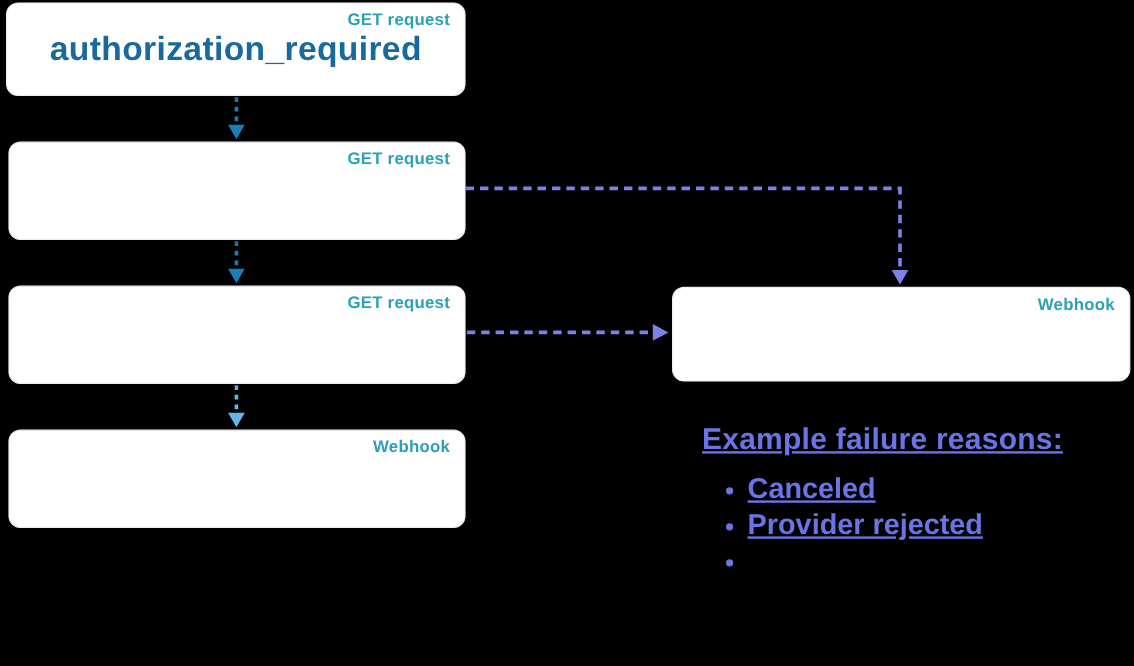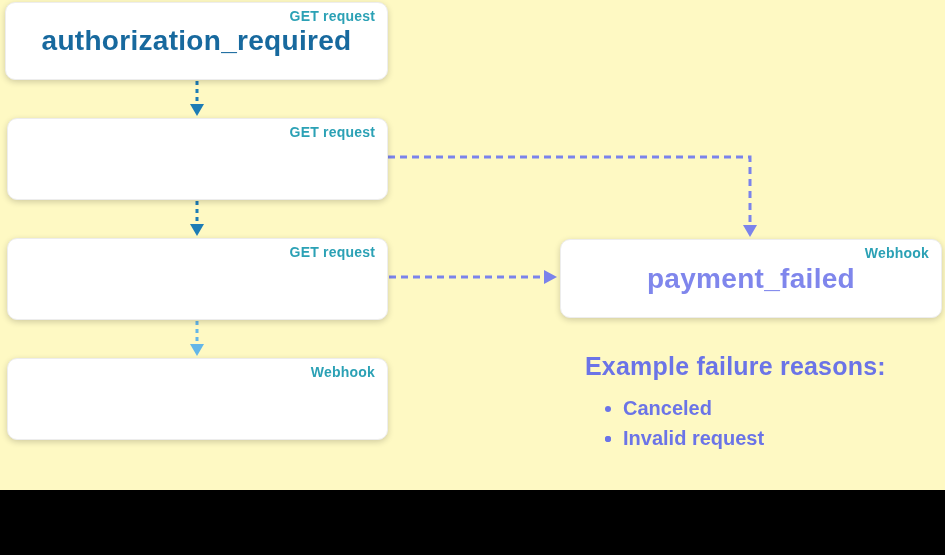--- a/index.html
+++ b/index.html
@@ -1,19 +1,19 @@
 <!DOCTYPE html>
 <html><head>
 <meta charset="utf-8">
 <style>
   html,body{margin:0;padding:0;background:#fff;}
   .canvas{
     position:relative;
     width:945px;height:555px;
-    background:#fef9c3;
+    background:#000000;
     overflow:hidden;
     font-family:"Liberation Sans", sans-serif;
   }
   .arrows{position:absolute;left:0;top:0;width:945px;height:555px;pointer-events:none;}
   .node{
     position:absolute;
     background:#ffffff;
     border:1px solid #ededed;
     border-radius:10px;
     box-shadow:0 2px 6px rgba(0,0,0,0.18);
@@ -33,32 +33,33 @@
   .c-lightblue{color:#67b6e8;}
   .c-periwinkle{color:#7f86ec;}
   .box-auth-required{left:5px;top:2px;width:381px;height:76px;}
   .box-authorizing  {left:7px;top:118px;width:379px;height:80px;}
   .box-authorized   {left:7px;top:238px;width:379px;height:80px;}
   .box-executed     {left:7px;top:358px;width:379px;height:80px;}
   .box-failed       {left:560px;top:239px;width:380px;height:77px;}
   .reasons{
     position:absolute;left:585px;top:352px;width:350px;
     color:#6b74e7;
+    text-decoration:underline;
   }
   .reasons-heading{
     font-size:25px;font-weight:bold;
     letter-spacing:0.2px;
   }
   .reasons ul{
     list-style:none;margin:12px 0 0 14px;padding:0;
   }
   .reasons li{
     position:relative;
     padding-left:24px;
-    font-size:20px;font-weight:bold;
+    font-size:24px;font-weight:bold;
     line-height:30px;
   }
   .reasons li .dot{
     position:absolute;left:6px;top:13px;
     width:6px;height:6px;border-radius:50%;
     background:#6b74e7;
   }
   .footer-strip{
     position:absolute;left:0;top:490px;
     width:945px;height:65px;
@@ -100,35 +101,34 @@
   <div class="node box-authorized">
     <span class="tag">GET request</span>
   </div>
 
   <div class="node box-executed">
     <span class="tag">Webhook</span>
   </div>
 
   <div class="node box-failed">
     <span class="tag">Webhook</span>
-    <span class="title c-periwinkle">payment_failed</span>
   </div>
 
   <div class="reasons">
     <div class="reasons-heading">Example failure reasons:</div>
     <ul>
       <li>
         <span class="dot"></span>
         <span>Canceled</span>
       </li>
       <li>
         <span class="dot"></span>
+        <span>Provider rejected</span>
       </li>
       <li>
         <span class="dot"></span>
-        <span>Invalid request</span>
       </li>
     </ul>
   </div>
 
   <div class="footer-strip"></div>
 
 </div>
 
 </body></html>

